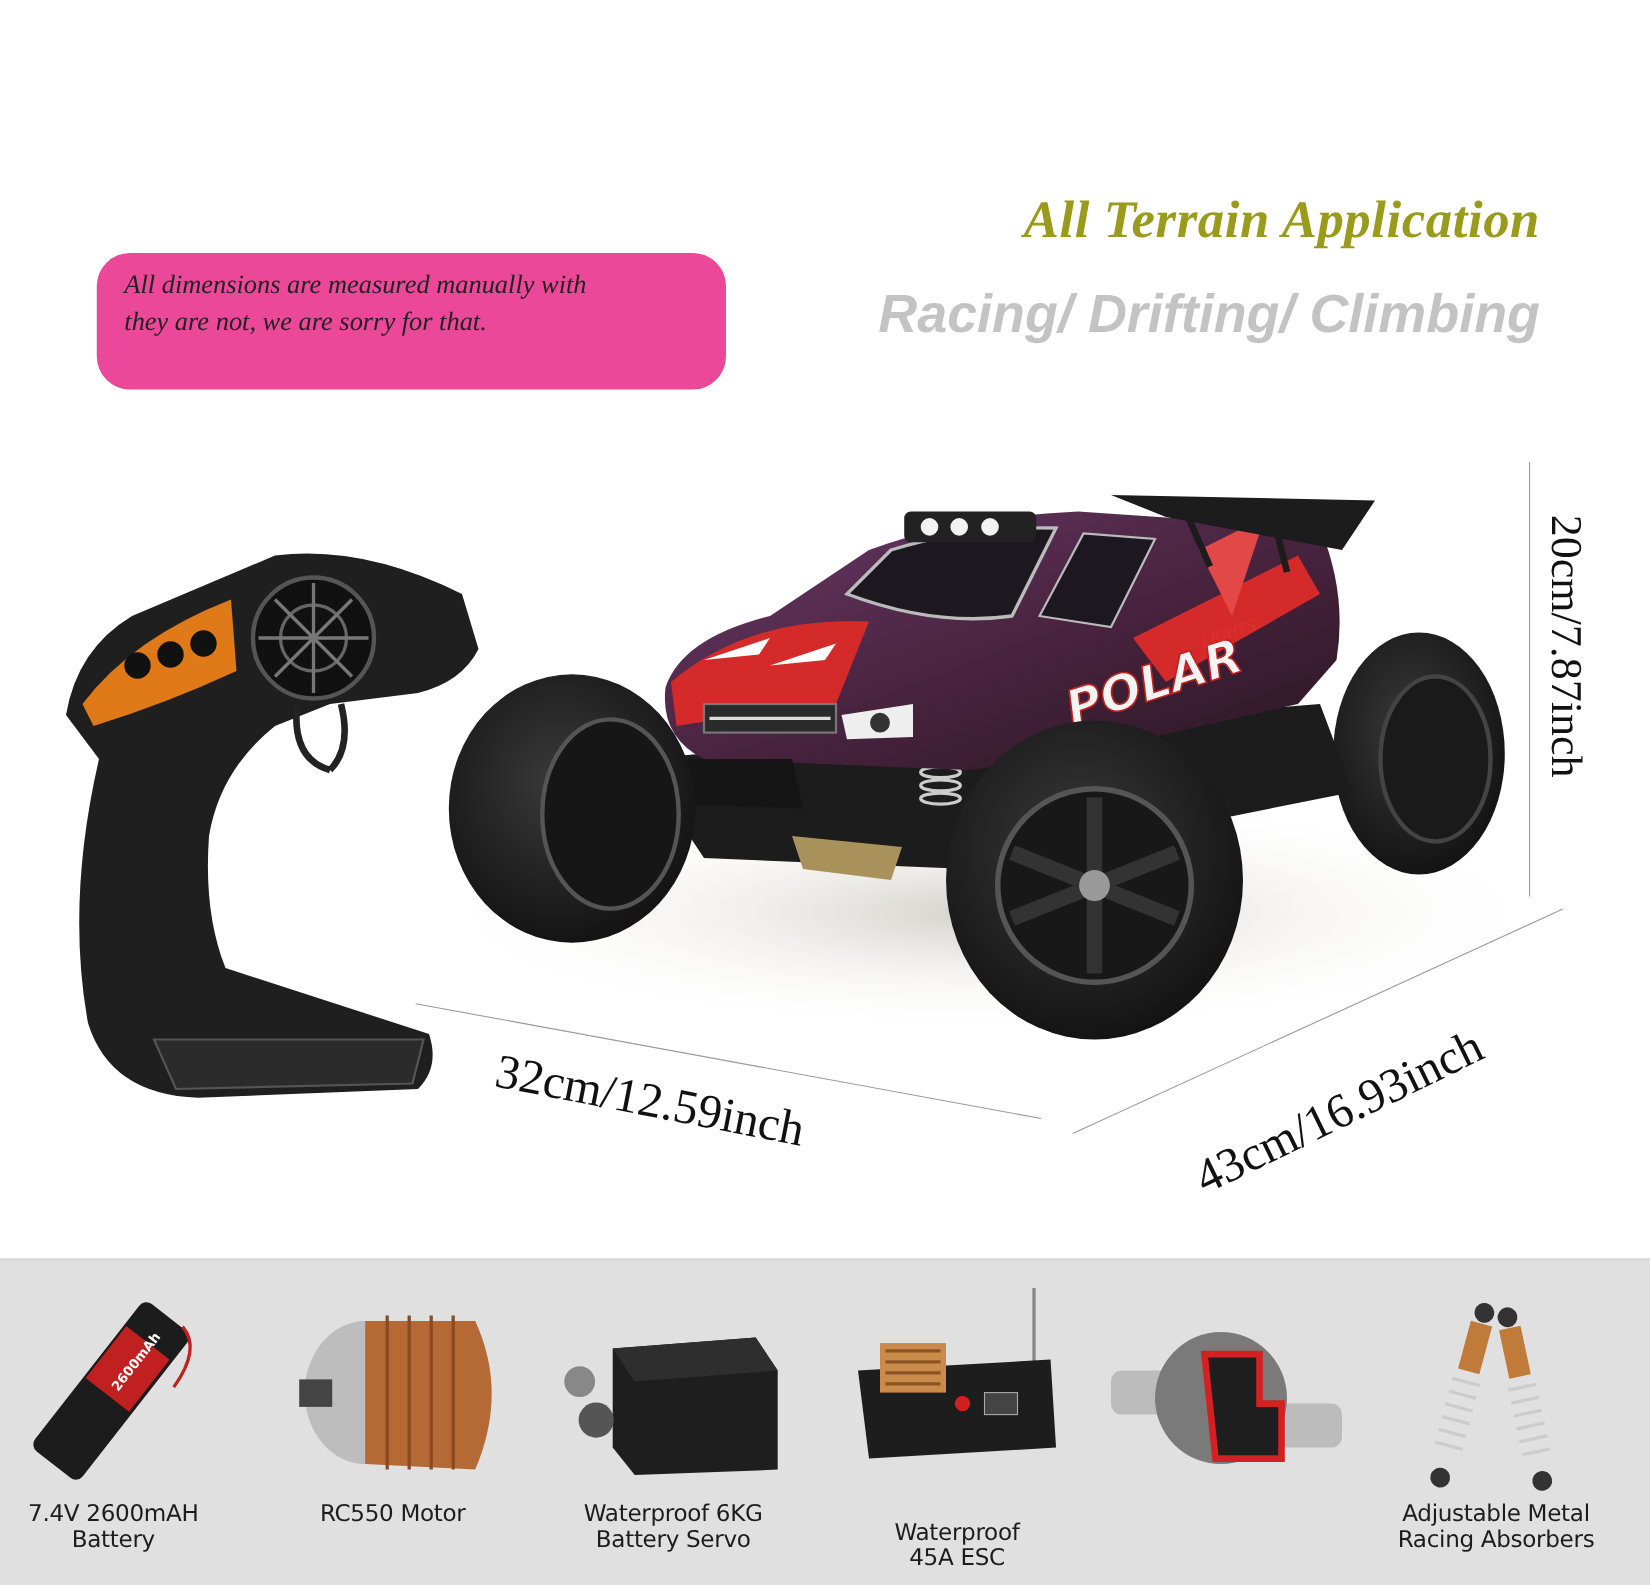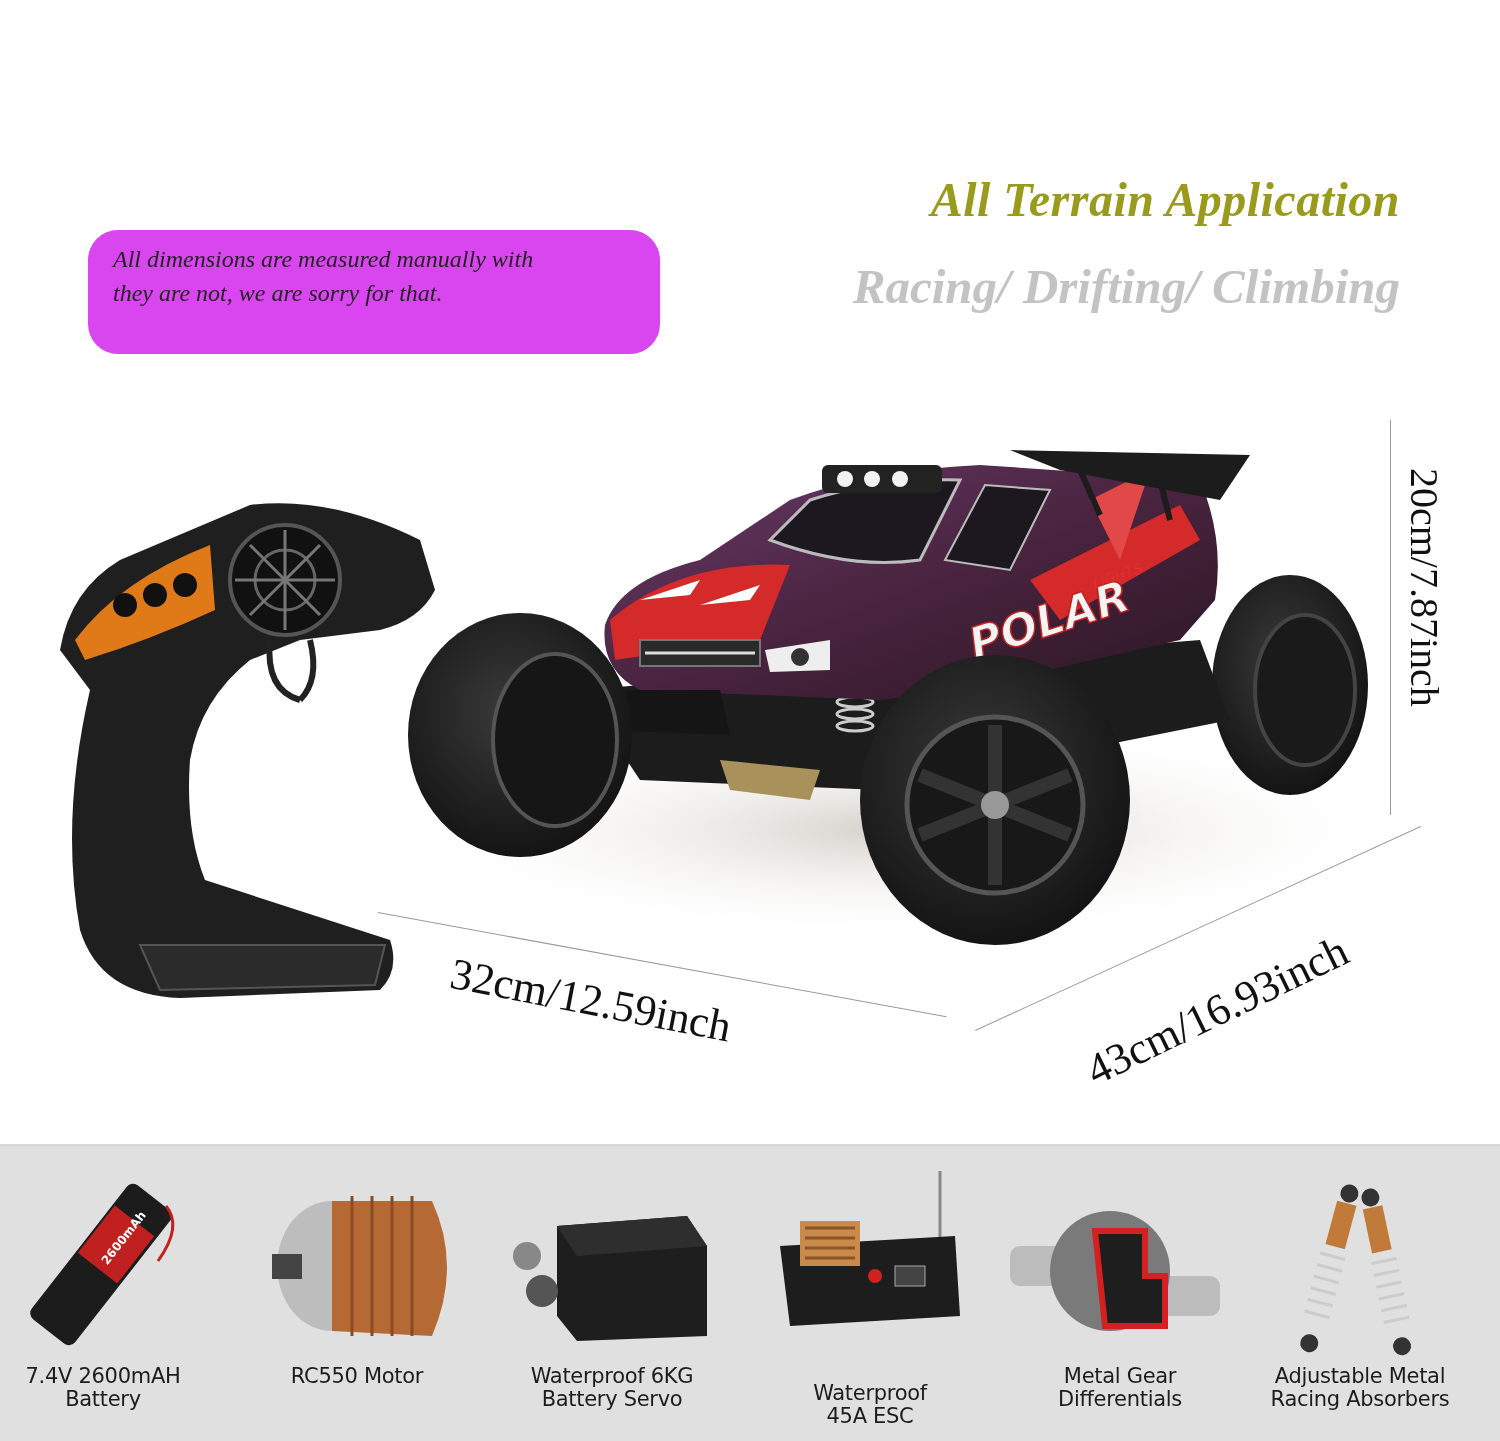--- a/index.html
+++ b/index.html
@@ -1,19 +1,19 @@
 <!DOCTYPE html>
 <html><head>
 <meta charset="utf-8">
 <style>
   html,body{margin:0;padding:0;background:#fff;}
   body{width:1500px;height:1441px;position:relative;overflow:hidden;font-family:"Liberation Sans",sans-serif;}
-  .note{position:absolute;left:88px;top:230px;width:572px;height:124px;background:#d946ef;border-radius:30px;box-sizing:border-box;padding:12px 24px 0 25px;font-family:"Liberation Serif",serif;font-style:italic;font-size:24px;line-height:34px;color:#222;}
+  .note{position:absolute;left:88px;top:230px;width:572px;height:124px;background:#ec4899;border-radius:30px;box-sizing:border-box;padding:12px 24px 0 25px;font-family:"Liberation Serif",serif;font-style:italic;font-size:24px;line-height:34px;color:#222;}
   .headline{position:absolute;right:100px;top:172px;font-family:"Liberation Serif",serif;font-weight:bold;font-style:italic;font-size:48px;color:#9a9a1c;letter-spacing:0.5px;white-space:nowrap;text-align:right;}
-  .subline{position:absolute;right:100px;top:258px;font-family:Liberation Serif, serif;font-weight:bold;font-style:italic;font-size:49px;color:#c3c3c3;white-space:nowrap;}
+  .subline{position:absolute;right:100px;top:258px;font-family:Liberation Sans, sans-serif;font-weight:bold;font-style:italic;font-size:49px;color:#c3c3c3;white-space:nowrap;}
   .dimline{position:absolute;background:#9a9a9a;height:1px;transform-origin:0 0;}
   .dimtext{position:absolute;font-family:"Liberation Serif",serif;font-size:44px;color:#111;white-space:nowrap;transform-origin:0 0;}
   .vline{position:absolute;left:1390px;top:420px;width:1px;height:395px;background:#9a9a9a;}
   .scene{position:absolute;left:0;top:380px;width:1500px;height:720px;}
   .features{position:absolute;left:0;top:1144px;width:1500px;height:297px;background:#e0e0e0;border-top:2px solid #d8d8d8;}
   .feat{position:absolute;top:0;width:250px;height:297px;text-align:center;}
   .feat .ico{position:absolute;left:0;top:20px;width:250px;height:200px;}
   .feat .lbl{position:absolute;left:0;top:219px;width:250px;font-family:"DejaVu Sans",sans-serif;font-size:21px;line-height:23px;color:#1c1c1c;letter-spacing:-0.3px;}
 </style>
 </head>
@@ -199,24 +199,20 @@
       </div>
   </div>
 
   <div class="feat" style="left:995px;">
     <svg class="ico" viewBox="0 0 250 200">
       <rect x="15" y="80" width="70" height="40" rx="10" fill="#bcbcbc"></rect>
       <rect x="150" y="110" width="75" height="40" rx="10" fill="#bcbcbc"></rect>
       <circle cx="115" cy="105" r="60" fill="#7a7a7a"></circle>
       <path d="M100 65 L150 65 L150 110 L170 110 L170 160 L110 160 Z" fill="#1e1e1e" stroke="#d42020" stroke-width="6"></path>
     </svg>
-    <div class="lbl">
-        <div>Metal Gear</div>
-        <div>Differentials</div>
-      </div>
   </div>
 
   <div class="feat" style="left:1235px;">
     <svg class="ico" viewBox="0 0 250 200">
       <g transform="rotate(15 95 100)">
         <circle cx="95" cy="25" r="9" fill="#333"></circle>
           <rect x="85" y="35" width="20" height="45" fill="#c07a3a"></rect>
         <g stroke="#ccc" stroke-width="3">
             <line x1="82" y1="90" x2="108" y2="90"></line>
             <line x1="82" y1="102" x2="108" y2="102"></line>

